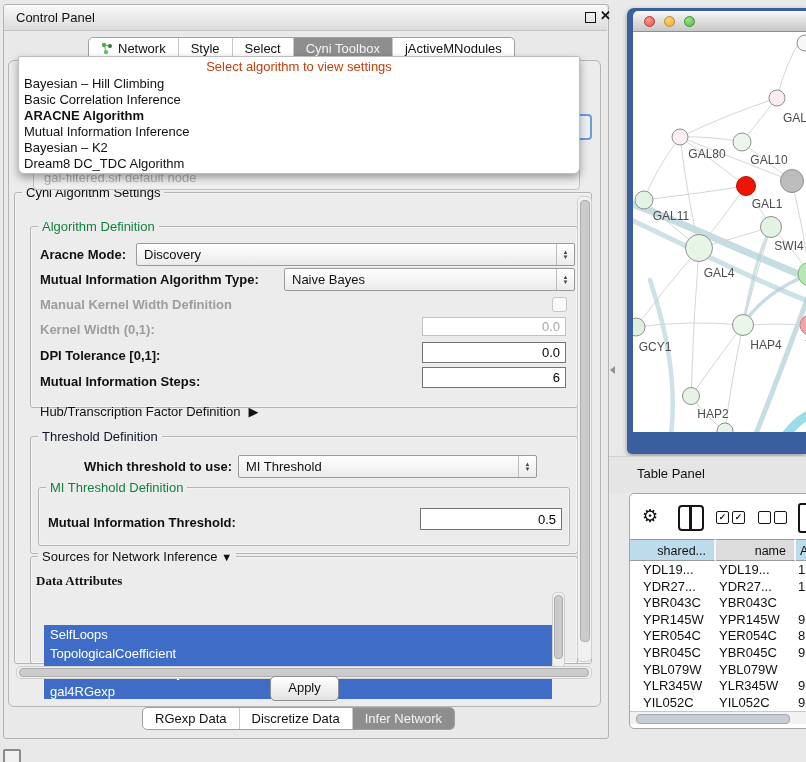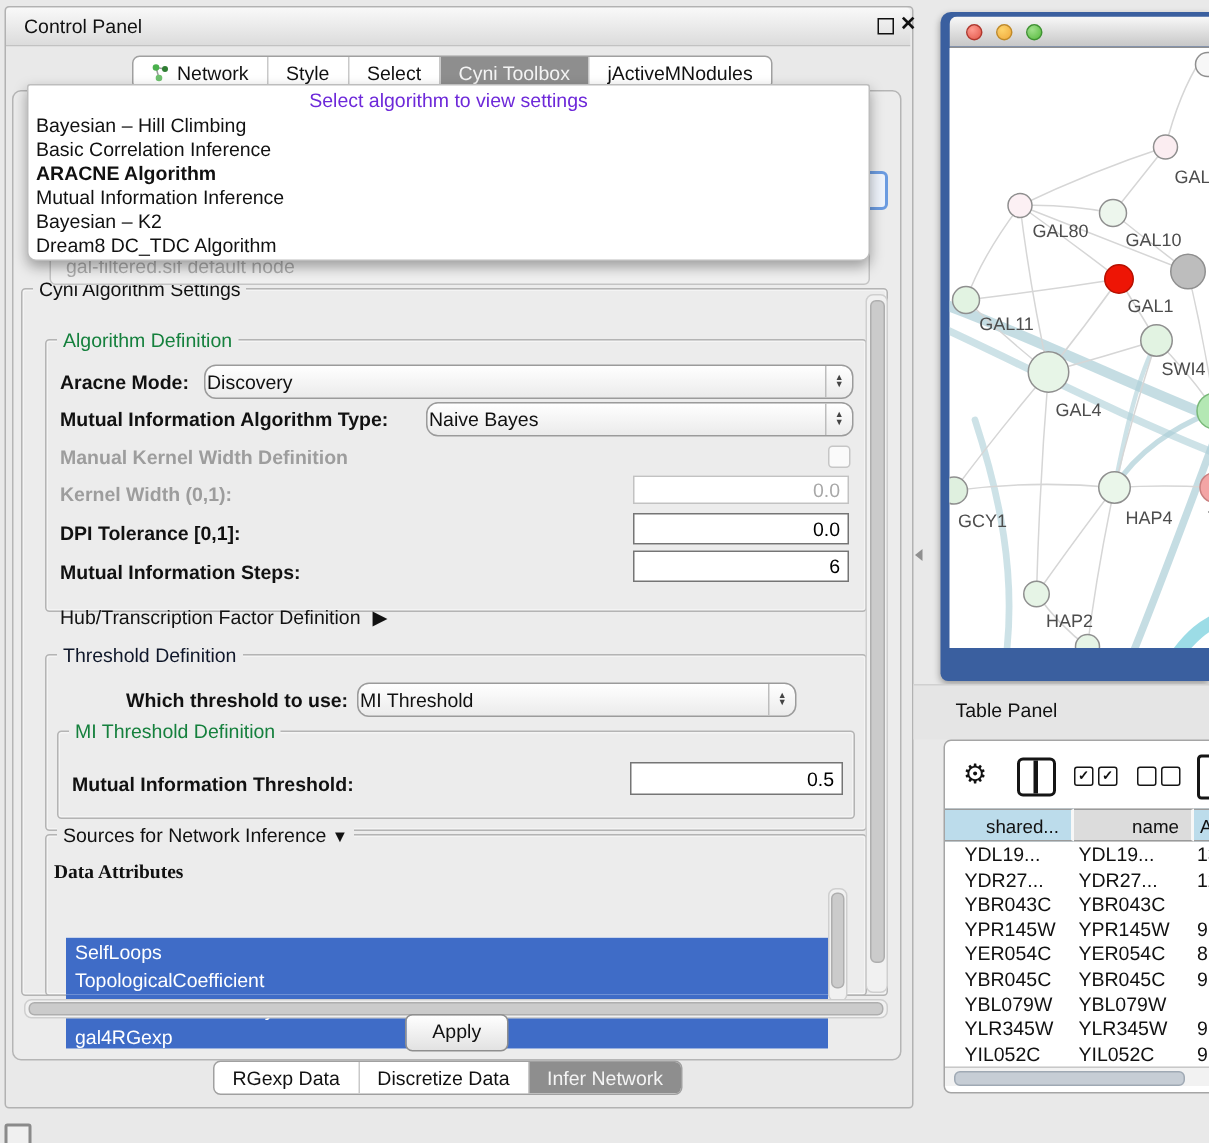--- a/index.html
+++ b/index.html
@@ -20,39 +20,39 @@
   .tab.sel{background:#8e8e8e;color:#f4f4f4;}
   .cp-body{left:8px;top:60px;width:591px;height:645px;background:#ececec;border:1px solid #b5b5b5;border-radius:6px;}
   
   .grp{border:1px solid #b4b4b4;border-radius:3px;box-shadow:inset 0 0 0 1px rgba(255,255,255,.45);}
   .legend{font-size:13px;background:#ececec;padding:0 4px;white-space:nowrap;}
   .blue{color:#15803d;} .green{color:#0f172a;}
   .lbl{font-size:13px;white-space:nowrap;}
   .b{font-weight:bold;}
   .dis{color:#9d9d9d;}
   
-  .combo{background:linear-gradient(#ffffff,#ebebeb);border:1px solid #9b9b9b;border-radius:8px;
-         display:flex;align-items:center;font-size:13px;padding-left:1px;}
+  .combo{background:linear-gradient(#ffffff,#ebebeb);border:1px solid #9b9b9b;border-radius:2px;
+         display:flex;align-items:center;font-size:13px;padding-left:7px;}
   .stepper{position:absolute;right:0;top:0;bottom:0;width:17px;border-left:1px solid #bdbdbd;
            display:flex;flex-direction:column;align-items:center;justify-content:center;color:#444;}
   .stepper span{font-size:6px;line-height:5px;}
   .field{position:absolute;text-align:right;font-size:13px;padding:0 5px;border:1px solid #757575;
          background:#fff;font-family:"Liberation Sans",sans-serif;box-sizing:border-box;}
   .field.dim{border-color:#c2c2c2;color:#a8a8a8;}
   .checkbox{width:13px;height:13px;border:1px solid #c6c6c6;border-radius:3px;background:#fafafa;}
   
   .attr-list{left:44px;top:592px;width:508px;height:74px;background:#fff;overflow:hidden;margin-top:33px;}
   .attr-item{height:19px;line-height:19px;background:#3f6cc7;color:#fff;font-size:13px;padding-left:6px;}
   
   .sb-track{background:#f1f1f1;border:1px solid #cfcfcf;border-radius:5px;}
   .sb-thumb{position:absolute;background:#cbcbcb;border:1px solid #aeaeae;border-radius:4px;}
   
   .overlay{left:18px;top:56px;width:560px;height:116px;background:#fff;border:1px solid #bdbdbd;
            border-radius:2px 2px 6px 6px;box-shadow:0 4px 9px rgba(0,0,0,.35);z-index:10;}
-  .placeholder{height:19px;line-height:19px;text-align:center;color:#6d28d9;font-size:13px;}
+  .placeholder{height:19px;line-height:19px;text-align:center;color:#c2410c;font-size:13px;}
   .algo-item{height:16px;line-height:16px;font-size:13px;padding-left:5px;white-space:nowrap;}
   .algo-item.bold{font-weight:bold;}
   .ghost-combo{left:33px;top:166px;width:545px;height:22px;border:1px solid #c4c4c4;border-radius:4px;
                background:#f0f0f0;z-index:4;}
   .ghost-text{left:10px;top:0;line-height:22px;font-size:13px;color:rgba(70,70,70,.4);}
   .focus-frag{left:574px;top:114px;width:14px;height:22px;border:2px solid #6b9be0;border-radius:4px;
               background:#eef3fb;z-index:5;}
   .apply-btn{left:270px;top:676px;width:67px;height:23px;border:1px solid #8f8f8f;border-radius:5px;
              background:linear-gradient(#ffffff,#e2e2e2);font-size:13px;text-align:center;line-height:22px;}
   

